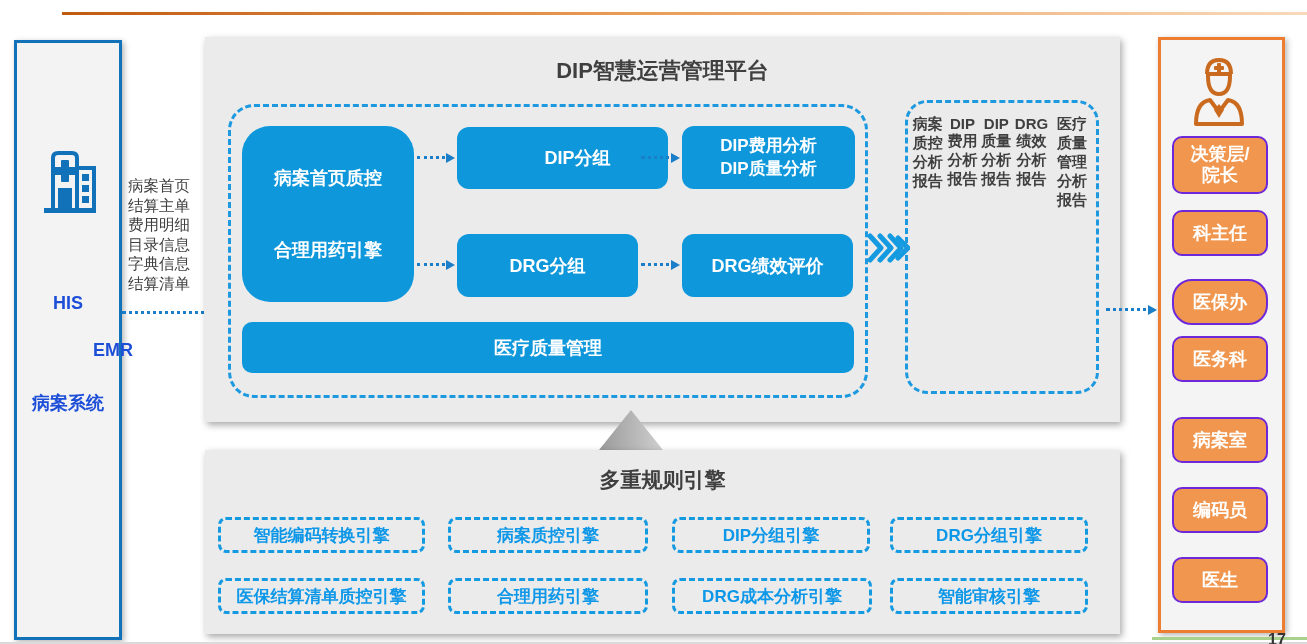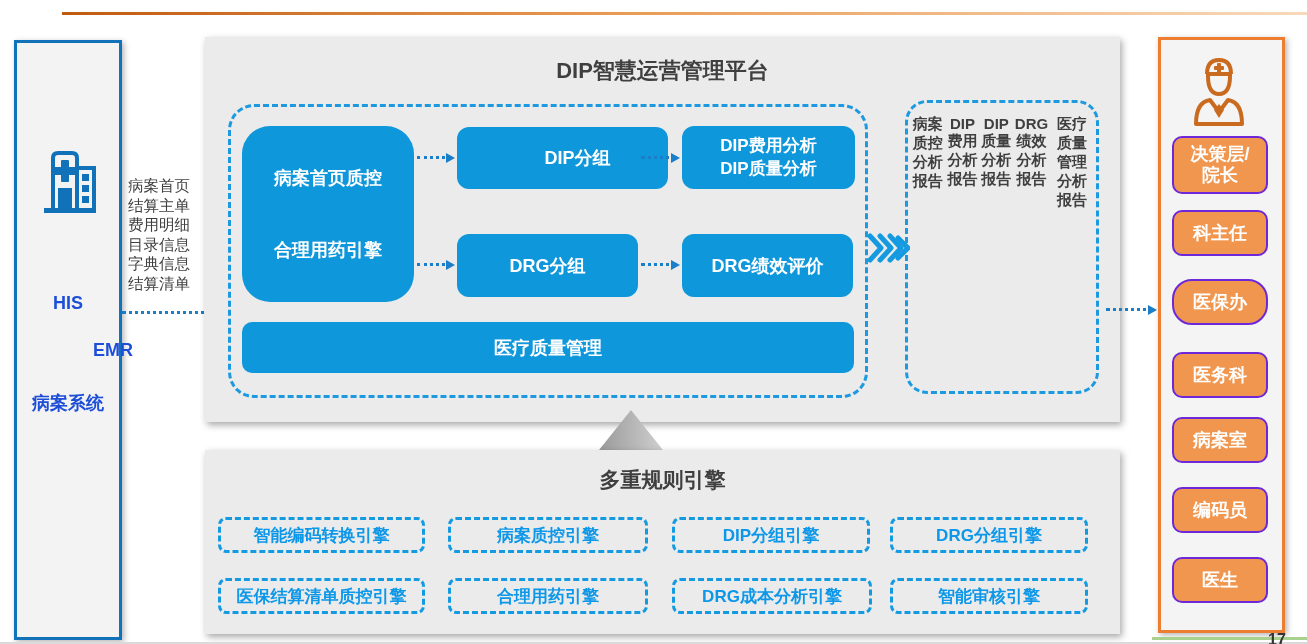--- a/index.html
+++ b/index.html
@@ -164,21 +164,21 @@
       <g fill="#c96a1e">
         <rect x="29" y="11" width="4" height="10" rx="1"></rect>
         <rect x="26" y="14" width="10" height="4" rx="1"></rect>
       </g>
     </svg>
   </div>
   <div class="abs role-btn" style="top:136px;height:58px;">决策层/
 院长</div>
   <div class="abs role-btn" style="top:210px;">科主任</div>
   <div class="abs role-btn" style="top:279px;border-radius:20px;">医保办</div>
-  <div class="abs role-btn" style="top:352px;">医务科</div>
+  <div class="abs role-btn" style="top:336px;">医务科</div>
   <div class="abs role-btn" style="top:417px;">病案室</div>
   <div class="abs role-btn" style="top:487px;">编码员</div>
   <div class="abs role-btn" style="top:557px;">医生</div>
 
   <div class="abs up-arrow">
     <svg width="68" height="42" viewBox="0 0 68 42">
       <defs>
         <linearGradient id="g1" x1="0" y1="0" x2="1" y2="0">
           <stop offset="0" stop-color="#9a9a9a"></stop>
             <stop offset="1" stop-color="#cfcfcf"></stop>

